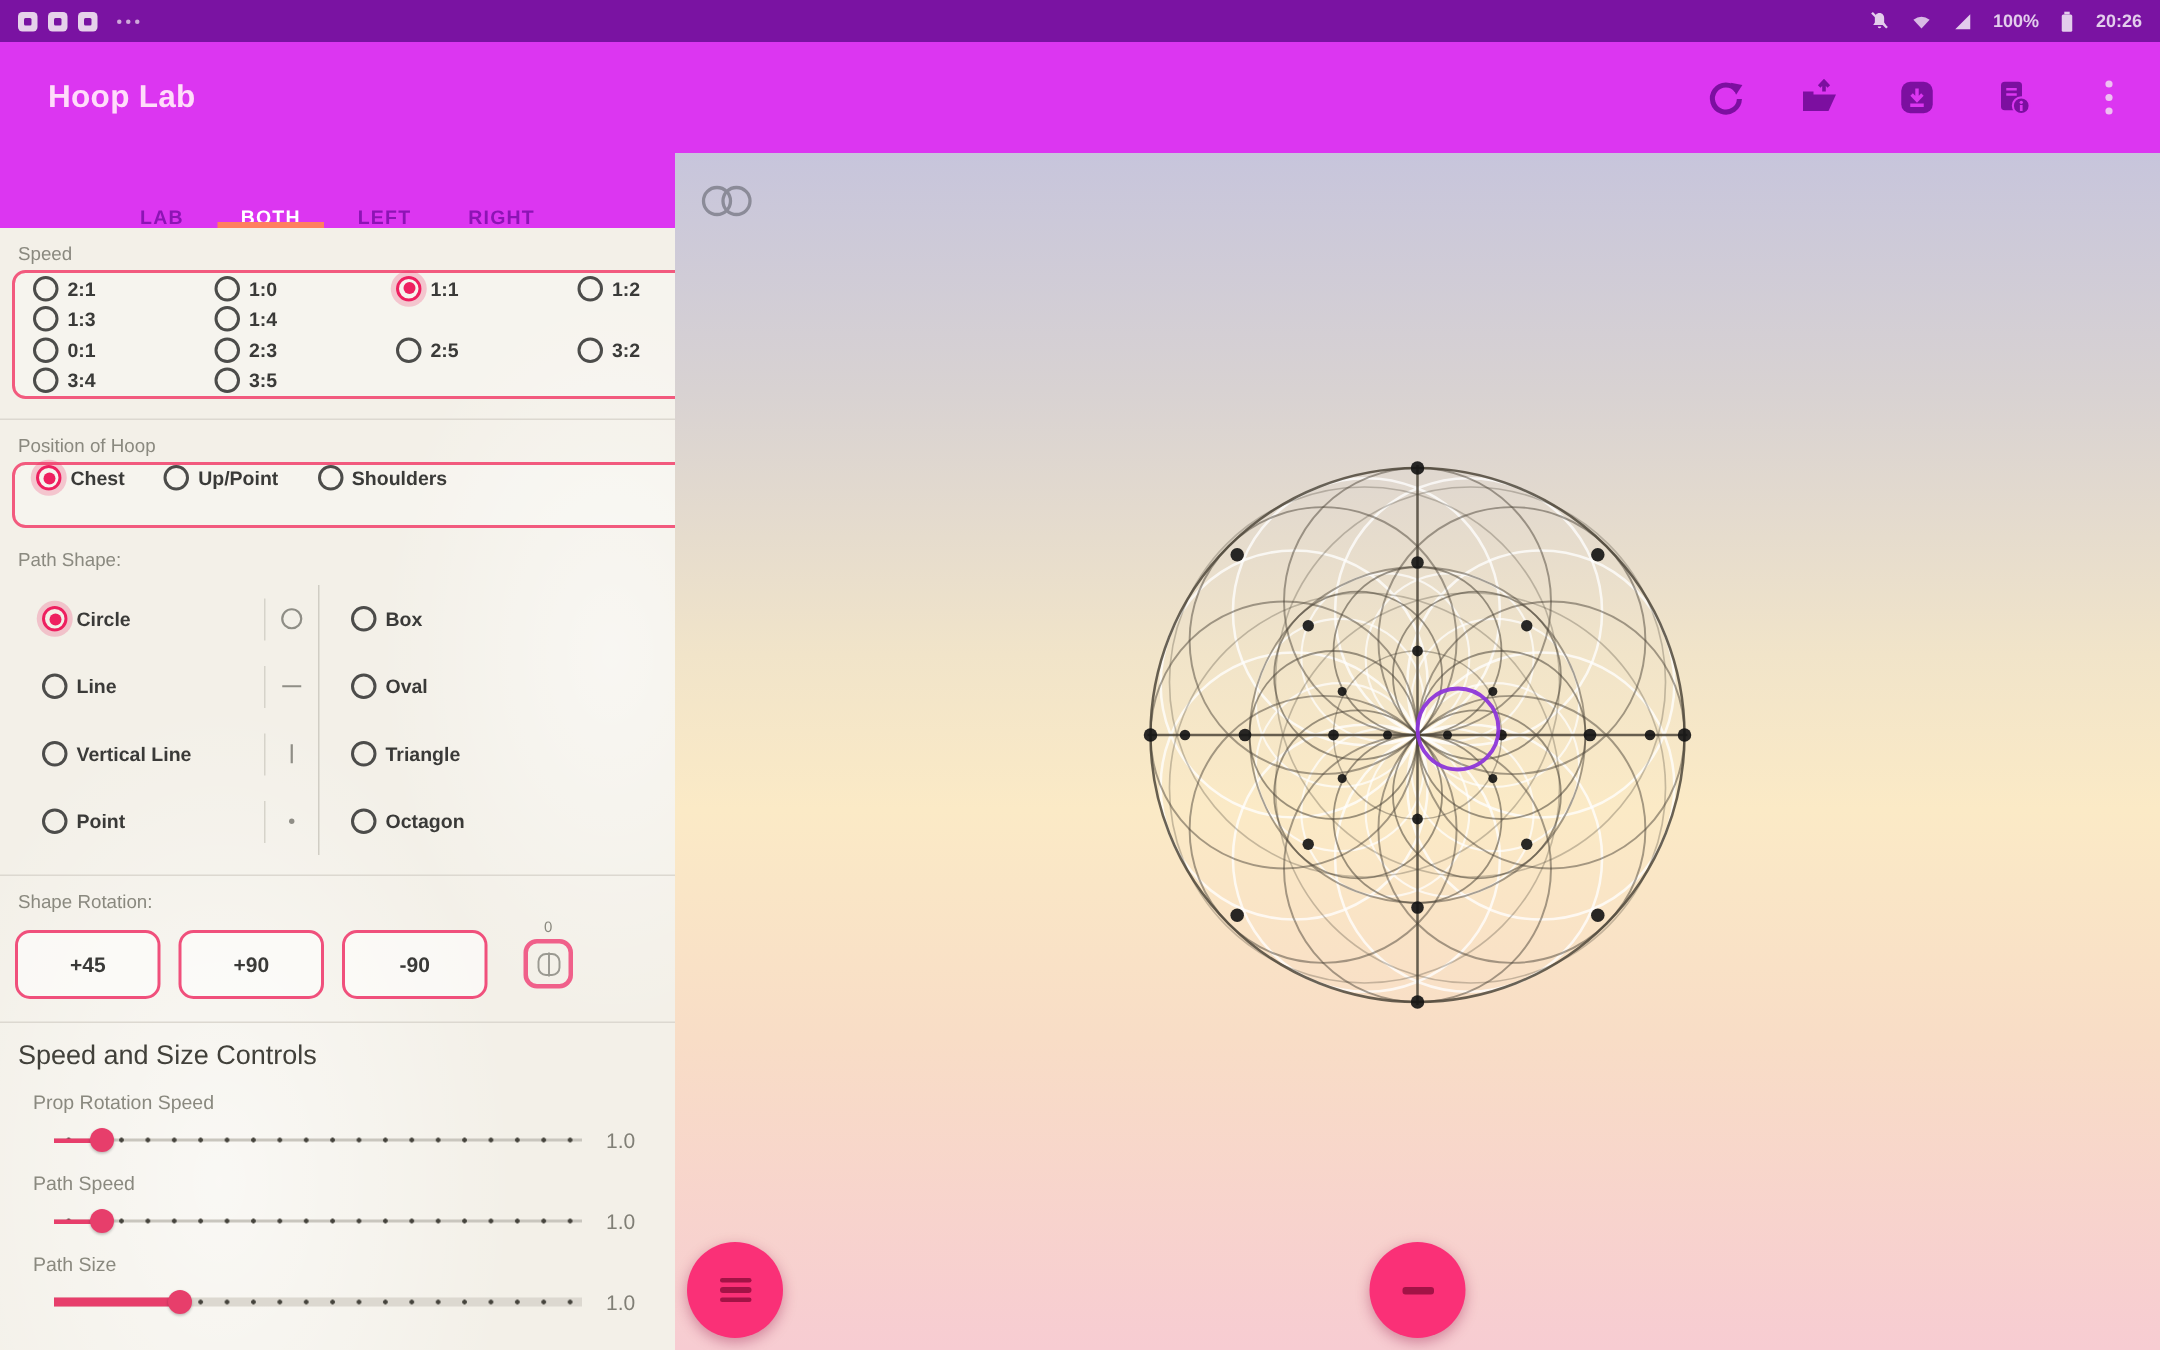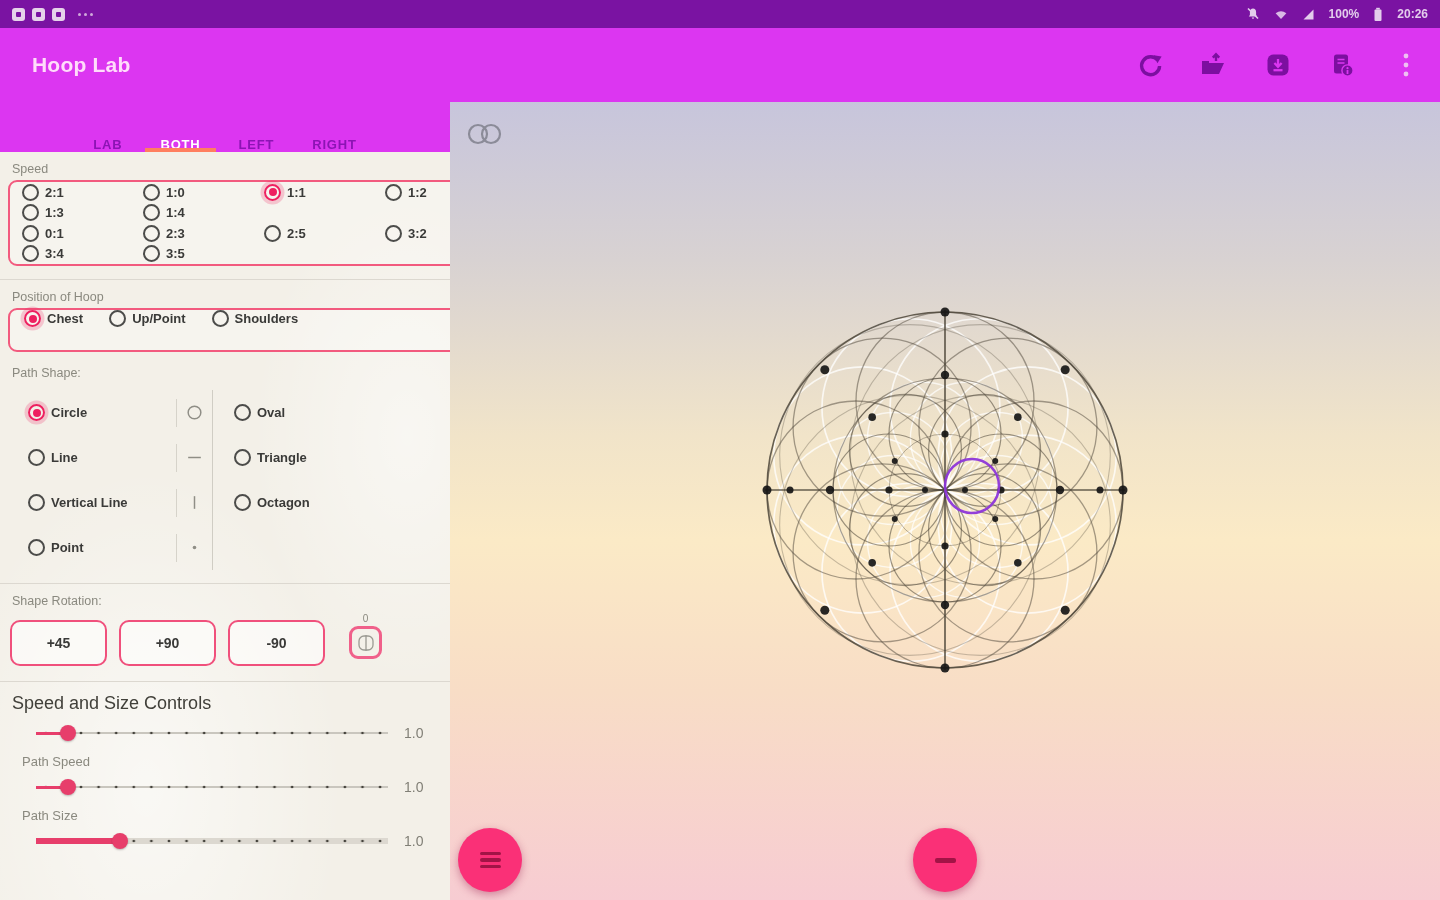--- a/index.html
+++ b/index.html
@@ -323,20 +323,32 @@
             <svg class="shape-svg" viewBox="0 0 18 18">
               <circle cx="9" cy="9" r="1.7" class="fill"></circle>
             </svg>
           </div>
         </div>
       </div>
     <div class="shape-col-right">
         <div class="shape-item">
           <div class="radio-item">
             <span class="rb"></span>
+            <span class="rlbl">Box</span>
+          </div>
+          <div class="spacer"></div>
+          <div class="icon-cell">
+            <svg class="shape-svg" viewBox="0 0 18 18">
+              <rect x="4" y="4" width="10" height="10"></rect>
+            </svg>
+          </div>
+        </div>
+        <div class="shape-item">
+          <div class="radio-item">
+            <span class="rb"></span>
             <span class="rlbl">Oval</span>
           </div>
           <div class="spacer"></div>
           <div class="icon-cell">
             <svg class="shape-svg" viewBox="0 0 18 18">
               <ellipse cx="9" cy="9" rx="4" ry="6"></ellipse>
             </svg>
           </div>
         </div>
         <div class="shape-item">
@@ -389,20 +401,21 @@
 
   <div class="ctrl-header">
     <div class="ctrl-title">Speed and Size Controls</div>
     <div class="chev-btn">
       <span>▾</span>
     </div>
   </div>
 
   <div>
       <div class="slider-block">
+        <label>Prop Rotation Speed</label>
         <div class="slider-row">
           <div class="track">
             <div class="ticks"></div>
             <div class="active-line" style="width: 9%;"></div>
             <div class="thumb" style="left: calc(9% - 8px);"></div>
           </div>
           <div class="slider-value">1.0</div>
         </div>
       </div>
       <div class="slider-block">

